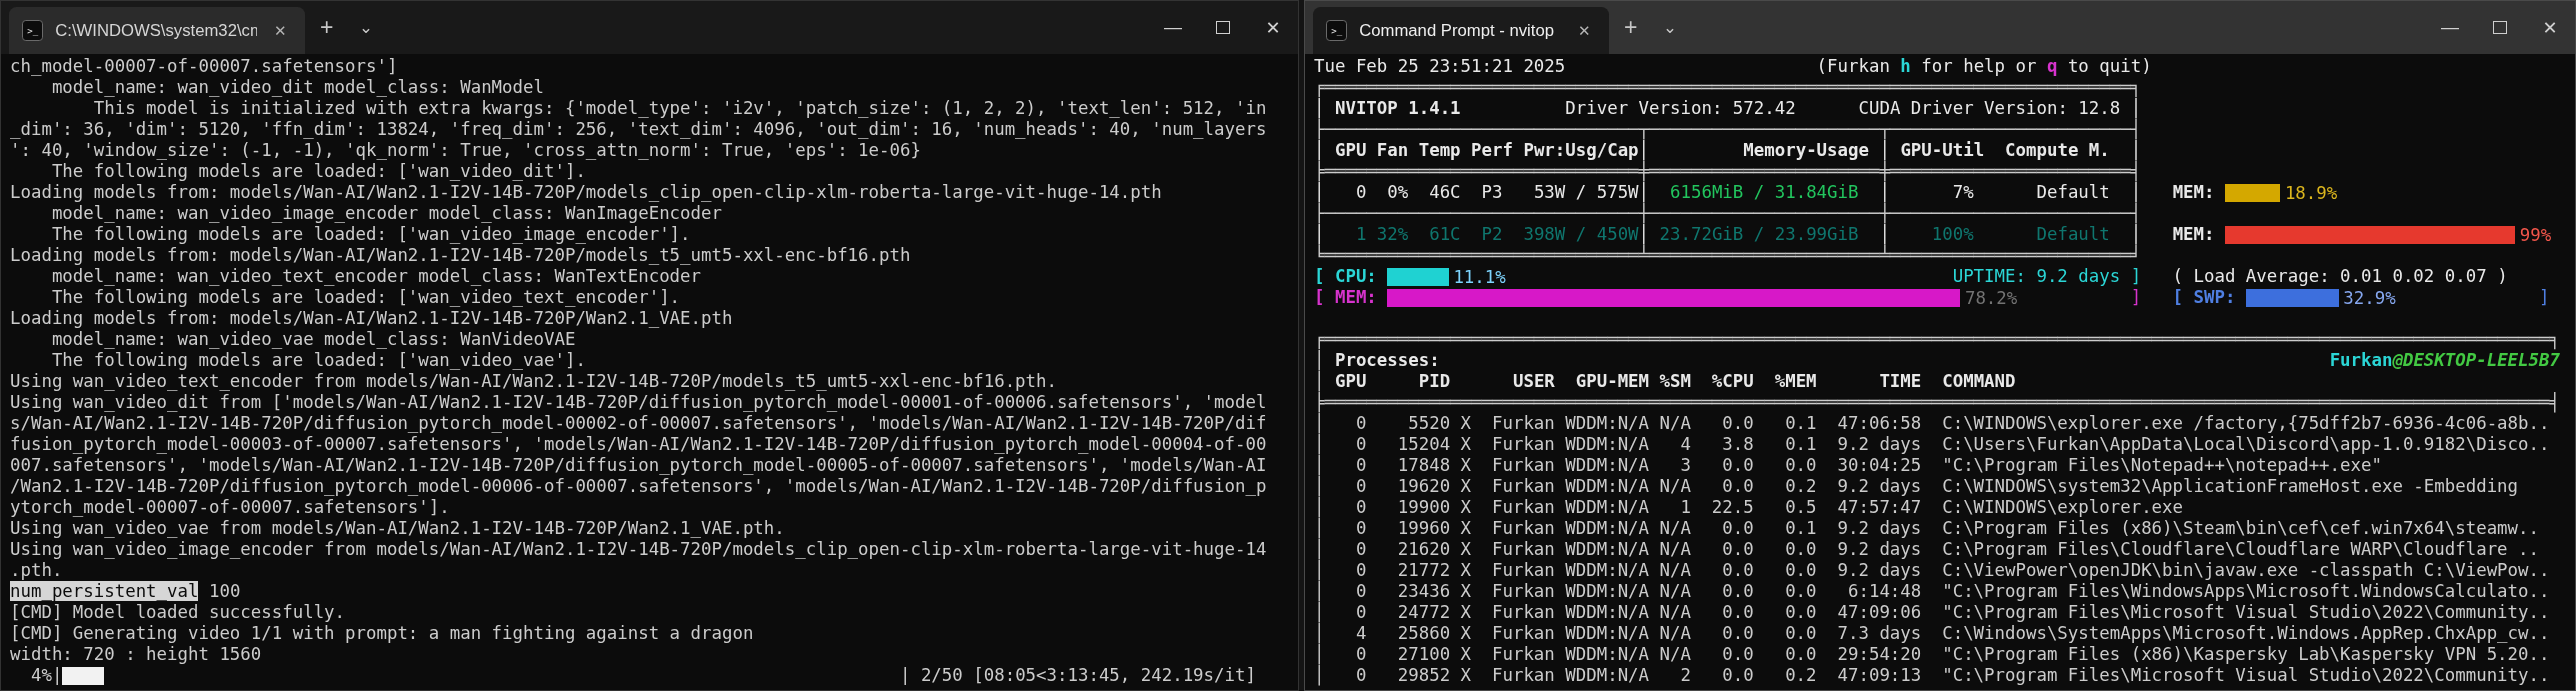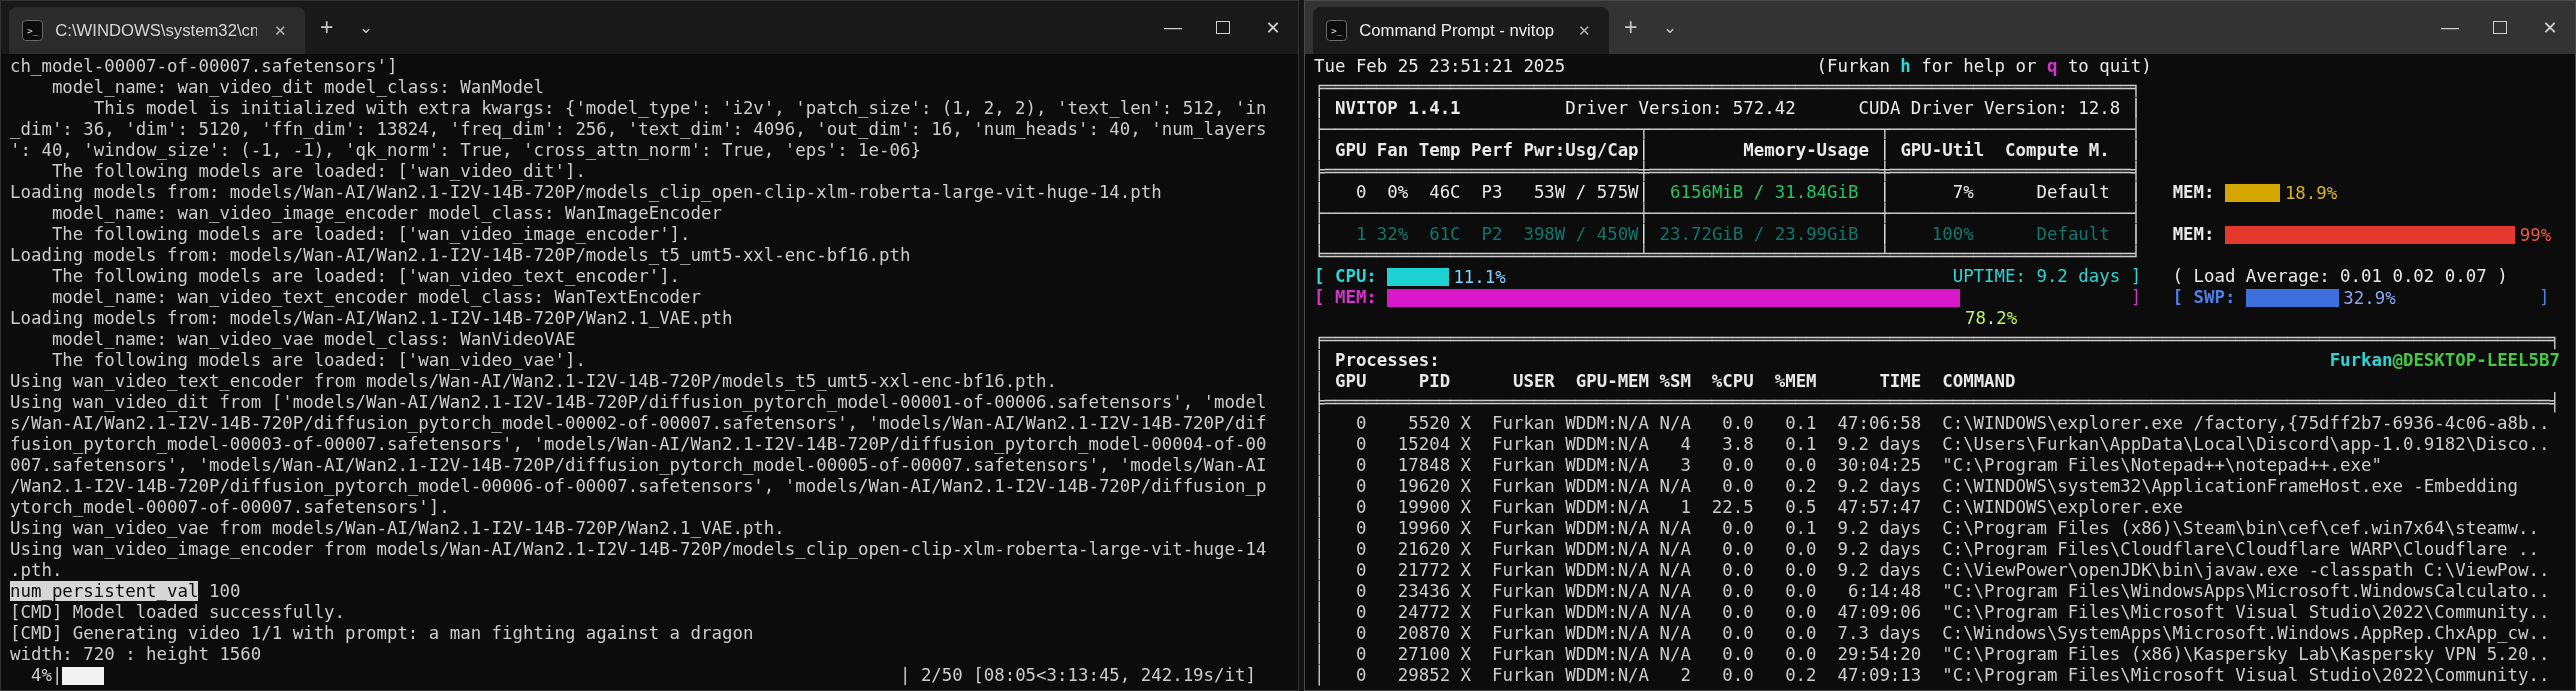--- a/index.html
+++ b/index.html
@@ -28,28 +28,28 @@
   .cap .sq { width:13.6px; height:13.6px; border:1.5px solid currentColor; display:block; }
   .term { flex:1; padding:2.3px 0 0 9px; font-family:"DejaVu Sans Mono",monospace;
           font-size:17.4px; line-height:21px; color:#cccccc; overflow:hidden; background:#0c0c0c; }
   .tline { white-space:pre; height:21px; }
   .c-wh   { color:#e9e9e9; }
   .c-cyan { color:#2bd6d6; }
   .c-mag  { color:#d733cd; }
   .c-blue { color:#4f7fe2; }
   .c-yel  { color:#22c55e; }
   .c-red  { color:#0f766e; }
-  .c-grn  { color:#43c943; }
+  .c-grn  { color:#43c943;font-style:italic; }
   .c-bold { font-weight:bold; }
   .hl { background:#d6d6d6; color:#0c0c0c; }
   .bar { display:inline-block; position:relative; height:18px; vertical-align:-3.8px; }
   .bar .fill { position:absolute; left:0; top:0; height:100%; }
   .bar .blabel { position:absolute; top:50%; transform:translateY(-50%); white-space:nowrap; }
   .bar.cpu   .fill { background:#1fd2d2; } .bar.cpu   .blabel { color:#7dd3fc; }
-  .bar.mem   .fill { background:#d718c8; } .bar.mem   .blabel { color:#bef264;margin-top:20px; }
+  .bar.mem   .fill { background:#d718c8; } .bar.mem   .blabel { color:#737373; }
   .bar.swp   .fill { background:#3d6fdd; } .bar.swp   .blabel { color:#86a7ef; }
   .bar.yel   .fill { background:#d4a800; } .bar.yel   .blabel { color:#dcb61e; }
   .bar.red   .fill { background:#e6392e; } .bar.red   .blabel { color:#f1564b; }
   .bar.white .fill { background:#f2f2f2; }
 </style>
 </head>
 <body>
 
 <div class="window" id="left-window">
   <div class="titlebar">
@@ -72,22 +72,22 @@
         <div class="tline"><span>ch_model-00007-of-00007.safetensors']</span></div>
         <div class="tline"><span>    model_name: wan_video_dit model_class: WanModel</span></div>
         <div class="tline"><span>        This model is initialized with extra kwargs: {'model_type': 'i2v', 'patch_size': (1, 2, 2), 'text_len': 512, 'in</span></div>
         <div class="tline"><span>_dim': 36, 'dim': 5120, 'ffn_dim': 13824, 'freq_dim': 256, 'text_dim': 4096, 'out_dim': 16, 'num_heads': 40, 'num_layers</span></div>
         <div class="tline"><span>': 40, 'window_size': (-1, -1), 'qk_norm': True, 'cross_attn_norm': True, 'eps': 1e-06}</span></div>
         <div class="tline"><span>    The following models are loaded: ['wan_video_dit'].</span></div>
         <div class="tline"><span>Loading models from: models/Wan-AI/Wan2.1-I2V-14B-720P/models_clip_open-clip-xlm-roberta-large-vit-huge-14.pth</span></div>
         <div class="tline"><span>    model_name: wan_video_image_encoder model_class: WanImageEncoder</span></div>
         <div class="tline"><span>    The following models are loaded: ['wan_video_image_encoder'].</span></div>
         <div class="tline"><span>Loading models from: models/Wan-AI/Wan2.1-I2V-14B-720P/models_t5_umt5-xxl-enc-bf16.pth</span></div>
+        <div class="tline"><span>    model_name: wan_video_text_encoder model_class: WanTextEncoder</span></div>
         <div class="tline"><span>    The following models are loaded: ['wan_video_text_encoder'].</span></div>
-        <div class="tline"><span>    model_name: wan_video_text_encoder model_class: WanTextEncoder</span></div>
         <div class="tline"><span>Loading models from: models/Wan-AI/Wan2.1-I2V-14B-720P/Wan2.1_VAE.pth</span></div>
         <div class="tline"><span>    model_name: wan_video_vae model_class: WanVideoVAE</span></div>
         <div class="tline"><span>    The following models are loaded: ['wan_video_vae'].</span></div>
         <div class="tline"><span>Using wan_video_text_encoder from models/Wan-AI/Wan2.1-I2V-14B-720P/models_t5_umt5-xxl-enc-bf16.pth.</span></div>
         <div class="tline"><span>Using wan_video_dit from ['models/Wan-AI/Wan2.1-I2V-14B-720P/diffusion_pytorch_model-00001-of-00006.safetensors', 'model</span></div>
         <div class="tline"><span>s/Wan-AI/Wan2.1-I2V-14B-720P/diffusion_pytorch_model-00002-of-00007.safetensors', 'models/Wan-AI/Wan2.1-I2V-14B-720P/dif</span></div>
         <div class="tline"><span>fusion_pytorch_model-00003-of-00007.safetensors', 'models/Wan-AI/Wan2.1-I2V-14B-720P/diffusion_pytorch_model-00004-of-00</span></div>
         <div class="tline"><span>007.safetensors', 'models/Wan-AI/Wan2.1-I2V-14B-720P/diffusion_pytorch_model-00005-of-00007.safetensors', 'models/Wan-AI</span></div>
         <div class="tline"><span>/Wan2.1-I2V-14B-720P/diffusion_pytorch_model-00006-of-00007.safetensors', 'models/Wan-AI/Wan2.1-I2V-14B-720P/diffusion_p</span></div>
         <div class="tline"><span>ytorch_model-00007-of-00007.safetensors'].</span></div>
@@ -141,19 +141,19 @@
         <div class="tline"><span>│   0    5520 X  Furkan WDDM:N/A N/A   0.0   0.1  47:06:58  C:\WINDOWS\explorer.exe /factory,{75dff2b7-6936-4c06-a8b..</span></div>
         <div class="tline"><span>│   0   15204 X  Furkan WDDM:N/A   4   3.8   0.1  9.2 days  C:\Users\Furkan\AppData\Local\Discord\app-1.0.9182\Disco..</span></div>
         <div class="tline"><span>│   0   17848 X  Furkan WDDM:N/A   3   0.0   0.0  30:04:25  "C:\Program Files\Notepad++\notepad++.exe"</span></div>
         <div class="tline"><span>│   0   19620 X  Furkan WDDM:N/A N/A   0.0   0.2  9.2 days  C:\WINDOWS\system32\ApplicationFrameHost.exe -Embedding</span></div>
         <div class="tline"><span>│   0   19900 X  Furkan WDDM:N/A   1  22.5   0.5  47:57:47  C:\WINDOWS\explorer.exe</span></div>
         <div class="tline"><span>│   0   19960 X  Furkan WDDM:N/A N/A   0.0   0.1  9.2 days  C:\Program Files (x86)\Steam\bin\cef\cef.win7x64\steamw..</span></div>
         <div class="tline"><span>│   0   21620 X  Furkan WDDM:N/A N/A   0.0   0.0  9.2 days  C:\Program Files\Cloudflare\Cloudflare WARP\Cloudflare ..</span></div>
         <div class="tline"><span>│   0   21772 X  Furkan WDDM:N/A N/A   0.0   0.0  9.2 days  C:\ViewPower\openJDK\bin\javaw.exe -classpath C:\ViewPow..</span></div>
         <div class="tline"><span>│   0   23436 X  Furkan WDDM:N/A N/A   0.0   0.0   6:14:48  "C:\Program Files\WindowsApps\Microsoft.WindowsCalculato..</span></div>
         <div class="tline"><span>│   0   24772 X  Furkan WDDM:N/A N/A   0.0   0.0  47:09:06  "C:\Program Files\Microsoft Visual Studio\2022\Community..</span></div>
-        <div class="tline"><span>│   0   20870 X  Furkan WDDM:N/A N/A   0.0   0.0  7.3 days  C:\Windows\SystemApps\Microsoft.Windows.AppRep.ChxApp_cw..</span></div>
+        <div class="tline"><span>│   4   25860 X  Furkan WDDM:N/A N/A   0.0   0.0  7.3 days  C:\Windows\SystemApps\Microsoft.Windows.AppRep.ChxApp_cw..</span></div>
         <div class="tline"><span>│   0   27100 X  Furkan WDDM:N/A N/A   0.0   0.0  29:54:20  "C:\Program Files (x86)\Kaspersky Lab\Kaspersky VPN 5.20..</span></div>
         <div class="tline"><span>│   0   29852 X  Furkan WDDM:N/A   2   0.0   0.2  47:09:13  "C:\Program Files\Microsoft Visual Studio\2022\Community..</span></div>
       </div>
   </div>
 </div>
 
 
 </body></html>

